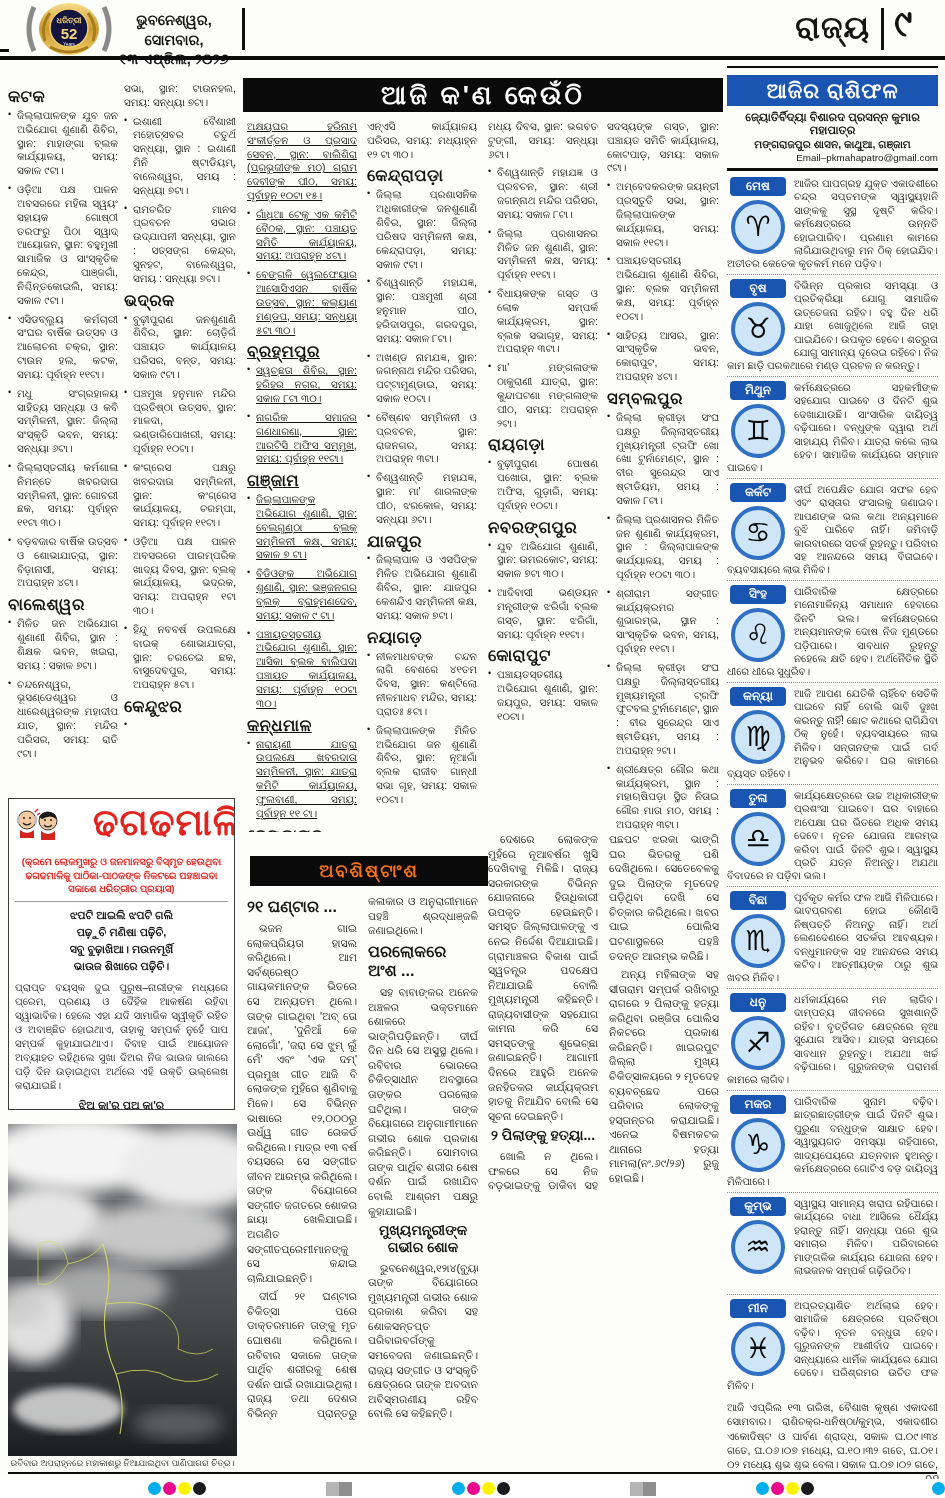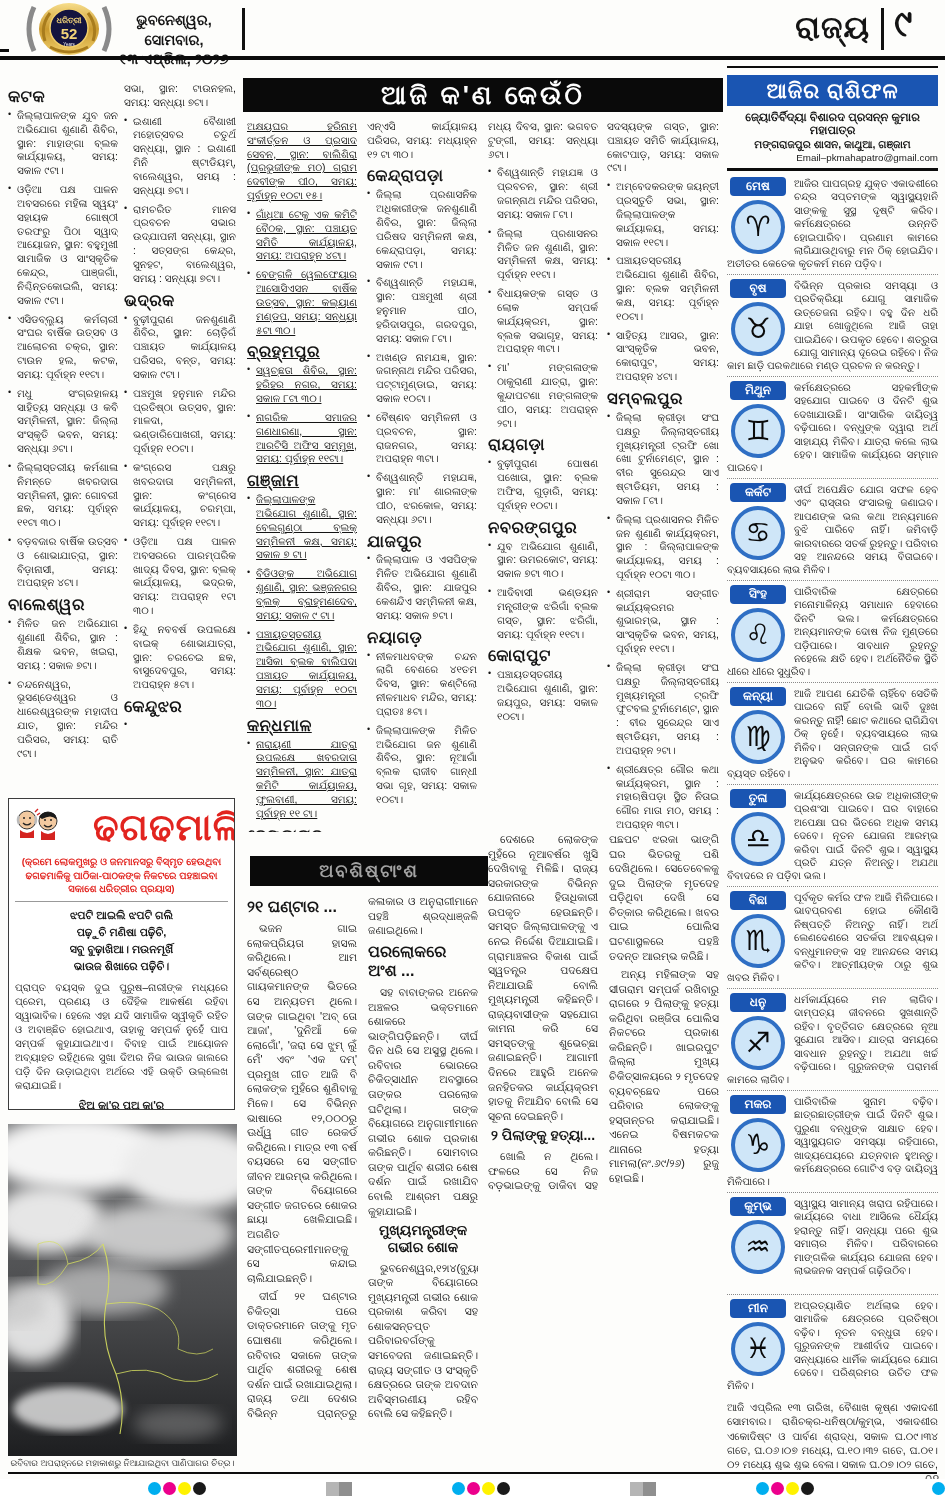--- a/index.html
+++ b/index.html
@@ -27,32 +27,32 @@
   #col-3{left:367px;top:120px;height:712px;}
   #col-4{left:488px;top:120px;height:712px;}
   #col-5{left:607px;top:120px;height:712px;width:112px;}
   .dheading{font-size:16.5px;font-weight:bold;line-height:1.15;margin:5px 0 3px 0;letter-spacing:.4px;}
   .litem{position:relative;padding-left:9px;margin-bottom:5px;}
   .litem .bl{position:absolute;left:0;top:0;font-size:9px;}
   .lcont{margin-bottom:5px;}
   
   #dhaga{left:8px;top:798px;width:227px;height:312px;border:1.5px solid #3c3c3c;background:#fff;
      padding:5px 6px;box-sizing:border-box;overflow:hidden;}
-  #dhaga-head{display:flex;align-items:center;gap:32px;}
+  #dhaga-head{display:flex;align-items:flex-start;gap:32px;}
   #dhaga-title{flex:1;text-align:center;color:#e2241f;font-size:37px;font-weight:bold;letter-spacing:1px;line-height:1;}
   #dhaga-tagline{color:#e2241f;font-weight:bold;font-size:9.8px;text-align:center;line-height:1.4;margin-top:5px;}
   .dh-sep{border:0;border-top:1px solid #999;margin:5px 0;}
   #dhaga-verse{font-size:11px;font-weight:bold;text-align:center;line-height:1.55;margin:2px 0 6px;}
   .dh-para{font-size:10.3px;text-align:justify;line-height:1.35;margin:0 0 5px;}
   #dhaga-couplet{font-size:11px;font-weight:bold;text-align:center;line-height:1.5;margin:4px 0 6px;}
   
   #satellite{left:8px;top:1124px;width:229px;height:332px;}
   #sat-caption{left:8px;top:1458px;width:229px;font-size:8.8px;color:#222;text-align:center;}
   
-  #banner-rem{left:250px;top:856px;width:238px;height:30px;background:#0a0a0a;color:#a3a3a3;
+  #banner-rem{left:250px;top:856px;width:238px;height:30px;background:#0a0a0a;color:#f97316;
      font-size:18px;font-weight:bold;text-align:center;line-height:30px;letter-spacing:2px;}
   #rem-flow{left:247px;top:894px;width:231px;height:576px;column-count:2;column-gap:11px;
      font-size:10.8px;line-height:1.35;text-align:justify;overflow:hidden;}
   #cont-flow{left:488px;top:832px;width:231px;height:638px;column-count:2;column-gap:11px;
      font-size:10.8px;line-height:1.35;text-align:justify;overflow:hidden;}
   .story-head{font-size:16px;font-weight:bold;line-height:1.2;margin:3px 0 5px;}
   .story-head.center{text-align:center;font-size:14px;}
   .story-p{margin:0 0 4px;text-indent:12px;}
   
   #rail{left:727px;top:66px;width:211px;height:1404px;overflow:hidden;}

